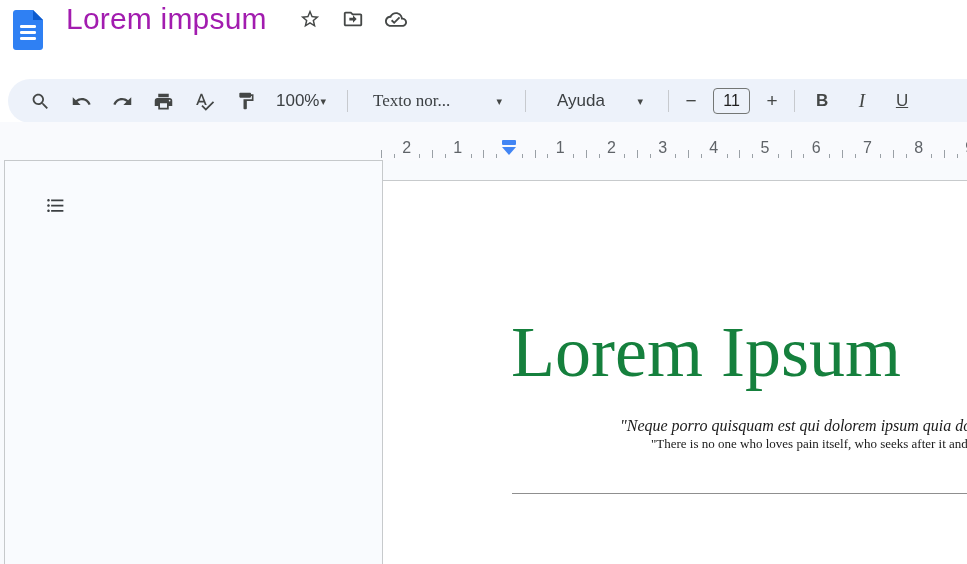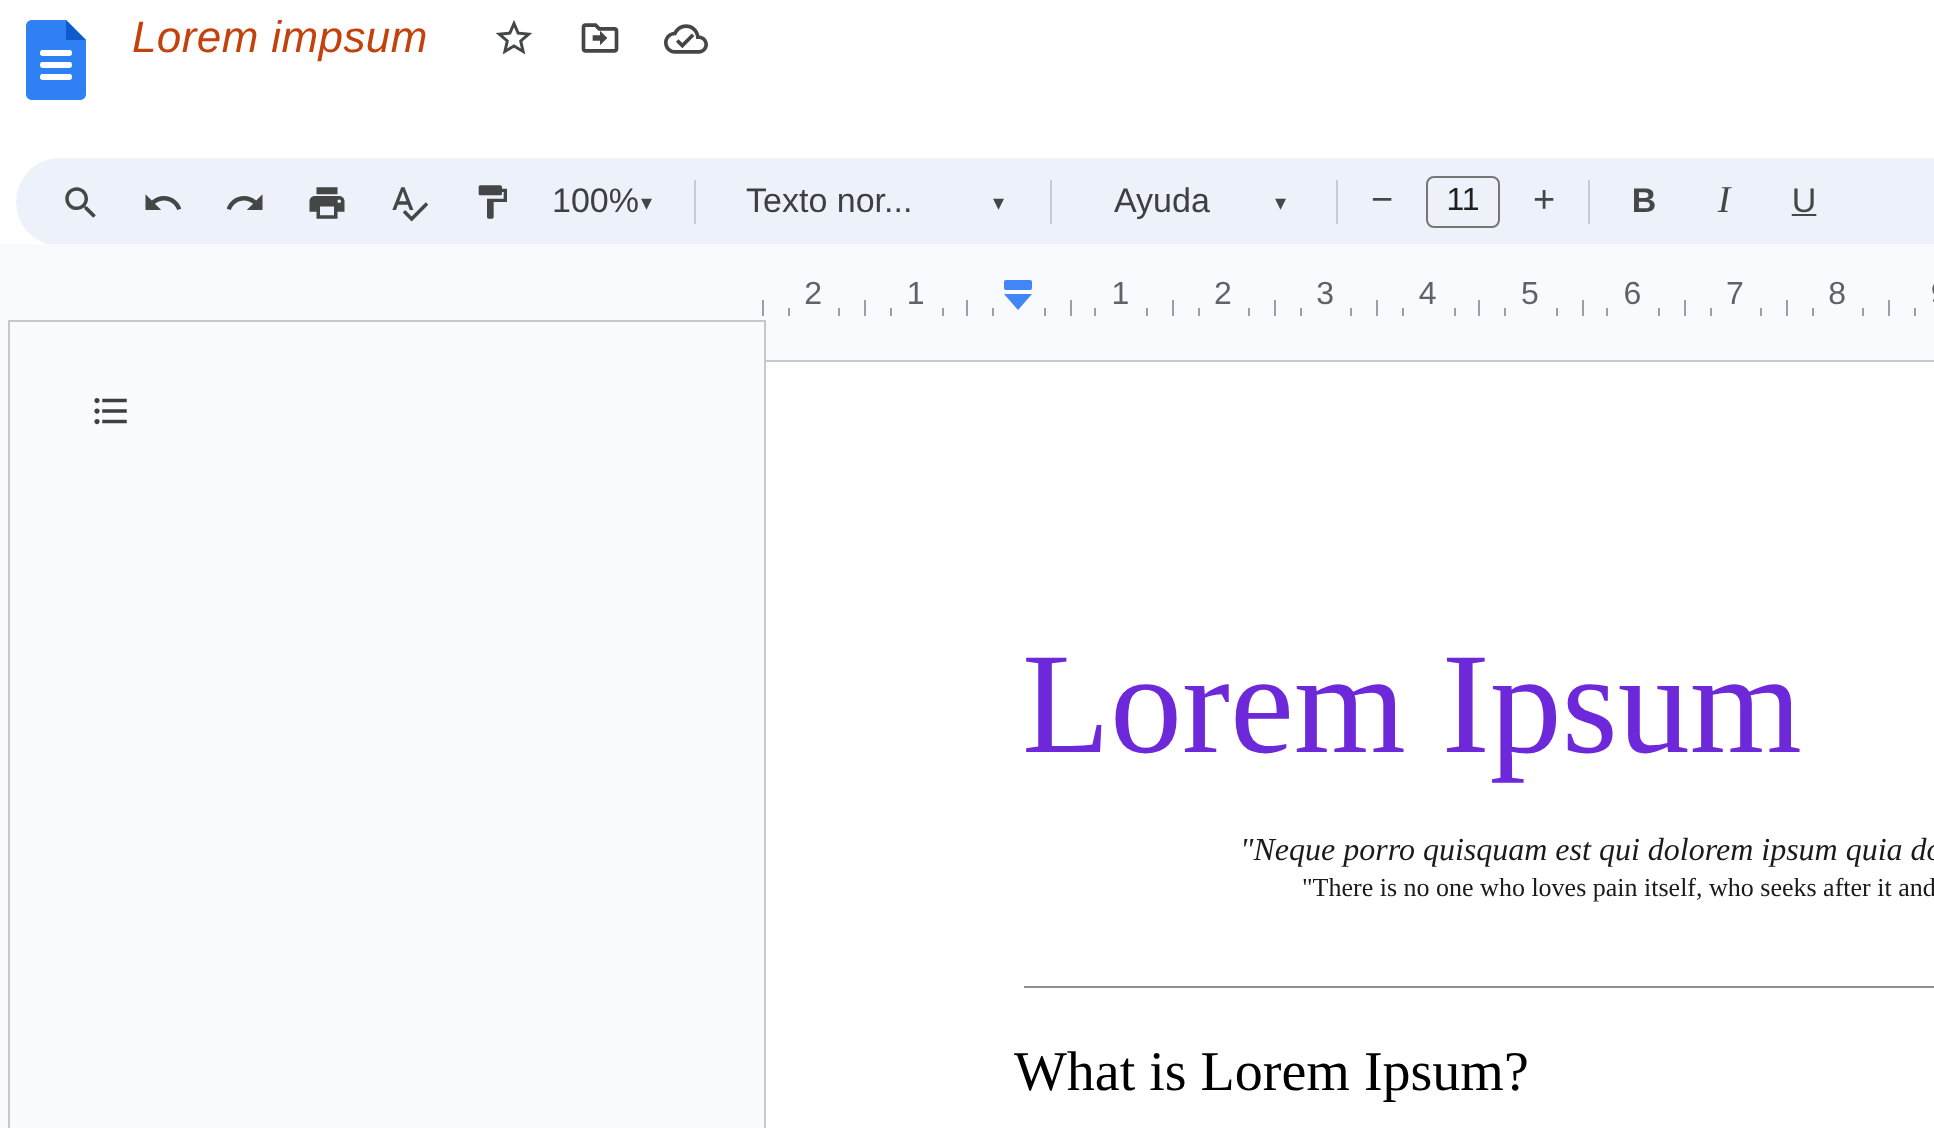--- a/index.html
+++ b/index.html
@@ -2,39 +2,39 @@
 <html><head>
 <meta charset="utf-8">
 <style>
   html,body{margin:0;padding:0;background:#fff;}
   #frame{position:relative;width:967px;height:564px;overflow:hidden;background:#ffffff;
          font-family:"Liberation Sans",sans-serif;-webkit-font-smoothing:antialiased;}
 
   
   .logo{position:absolute;left:13px;top:10px;width:30px;height:40px;}
   .titlebar{position:absolute;left:66px;top:3px;height:32px;display:flex;align-items:center;}
-  .doc-title{font-size:22px;color:#c2410c;letter-spacing:.2px;font-style:italic;}
+  .doc-title{font-size:30px;color:#a21caf;letter-spacing:.2px;}
   .title-icons{display:flex;align-items:center;gap:21px;margin-left:32px;}
   .t-icn{width:22px;height:22px;display:flex;align-items:center;justify-content:center;color:#444746;}
   .menubar{position:absolute;left:66px;top:37px;display:flex;gap:24px;font-size:18px;
            line-height:22px;color:#1f1f1f;}
   .menu-item{position:relative;cursor:default;white-space:nowrap;}
   .hl-box{position:absolute;left:-6px;right:-9px;top:-13px;bottom:-22px;
           border:4px solid #e01e26;pointer-events:none;}
 
   
   .toolbar-pill{position:absolute;left:8px;top:79px;width:1200px;height:44px;background:#edf2fa;
                 border-radius:22px;display:flex;align-items:center;padding-left:12px;box-sizing:border-box;
                 color:#444746;}
   .icn-btn{width:41px;height:30px;display:flex;align-items:center;justify-content:center;border-radius:4px;}
   .sep{width:1px;height:22px;background:#c7cace;margin:0 7px;flex:none;}
   .dd{display:flex;align-items:center;height:30px;font-size:17px;color:#3c4043;}
   .dd .caret{font-size:11px;color:#444746;}
   .dd-zoom{padding:0 14px 0 10px;gap:1px;}
-  .dd-style{width:163px;justify-content:space-between;padding:0 16px 0 18px;box-sizing:border-box;}
+  .dd-style{width:163px;justify-content:space-between;padding:0 16px 0 18px;box-sizing:border-box;font-family:Liberation Serif, serif;}
   .dd-font{width:128px;justify-content:space-between;padding:0 18px 0 24px;box-sizing:border-box;}
   .step-btn{width:30px;height:30px;display:flex;align-items:center;justify-content:center;
             font-size:19px;color:#444746;}
   .size-box{width:35px;height:24px;border:1px solid #747775;border-radius:4px;margin:0 7px;
             display:flex;align-items:center;justify-content:center;font-size:16px;color:#1f1f1f;background:transparent;}
   .fmt-btn{width:40px;height:30px;display:flex;align-items:center;justify-content:center;
            font-size:17px;color:#444746;}
   .fmt-b{font-weight:700;}
   .fmt-i{font-family:"Liberation Serif",serif;font-style:italic;font-size:19px;}
   .fmt-u{text-decoration:underline;}
@@ -52,21 +52,21 @@
               border-right:7px solid transparent;border-top:8px solid #4285f4;}
 
   
   .content{position:absolute;left:0;top:161px;width:967px;height:403px;background:#f8fafd;}
   .left-box{position:absolute;left:4px;top:-1px;width:379px;height:430px;background:#f9fbfe;
             border:1px solid #c6c9cb;box-sizing:border-box;}
   .outline-btn{position:absolute;left:38px;top:32px;width:24px;height:24px;display:flex;
                align-items:center;justify-content:center;color:#3c4043;}
   .page{position:absolute;left:382px;top:19px;width:1000px;height:900px;background:#ffffff;
         border:1px solid #c7cacc;box-sizing:border-box;font-family:"Liberation Serif",serif;color:#111;}
-  .doc-h1{position:absolute;left:128px;top:135px;font-size:72px;line-height:1;white-space:nowrap;color:#6d28d9;}
+  .doc-h1{position:absolute;left:128px;top:135px;font-size:72px;line-height:1;white-space:nowrap;color:#15803d;}
   .doc-quote1{position:absolute;left:237px;top:237px;font-size:16px;line-height:1;font-style:italic;
               white-space:nowrap;color:#1a1a1a;}
   .doc-quote2{position:absolute;left:268px;top:256px;font-size:13px;line-height:1;white-space:nowrap;color:#1a1a1a;}
   .doc-hr{position:absolute;left:129px;top:312px;width:870px;height:1px;background:#8f8f8f;}
   .doc-h2{position:absolute;left:124px;top:342px;font-size:28px;line-height:1;white-space:nowrap;color:#000;}
 </style>
 </head>
 <body>
 
 <div id="frame">
@@ -219,17 +219,16 @@
         <svg width="21" height="21" viewBox="0 0 24 24" fill="currentColor">
             <path d="M4 10.5c-.83 0-1.5.67-1.5 1.5s.67 1.5 1.5 1.5 1.5-.67 1.5-1.5-.67-1.5-1.5-1.5zm0-6c-.83 0-1.5.67-1.5 1.5S3.17 7.5 4 7.5 5.5 6.83 5.5 6 4.83 4.5 4 4.5zm0 12c-.83 0-1.5.67-1.5 1.5s.68 1.5 1.5 1.5 1.5-.68 1.5-1.5-.67-1.5-1.5-1.5zM7 19h14v-2H7v2zm0-6h14v-2H7v2zm0-8v2h14V5H7z"></path>
           </svg>
       </span>
     </div>
     <div class="page">
       <div class="doc-h1">Lorem Ipsum</div>
       <div class="doc-quote1">"Neque porro quisquam est qui dolorem ipsum quia dolor</div>
       <div class="doc-quote2">"There is no one who loves pain itself, who seeks after it and wants</div>
       <div class="doc-hr"></div>
-      <div class="doc-h2">What is Lorem Ipsum?</div>
     </div>
   </div>
 
 </div>
 
 </body></html>

